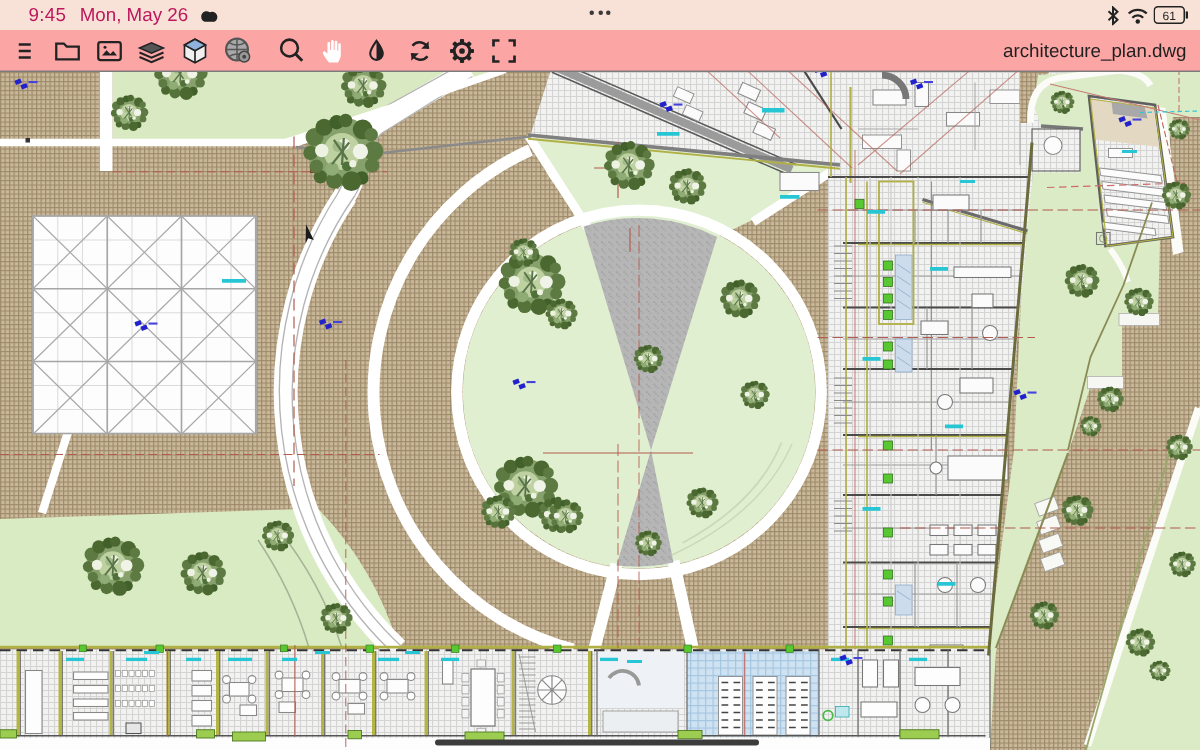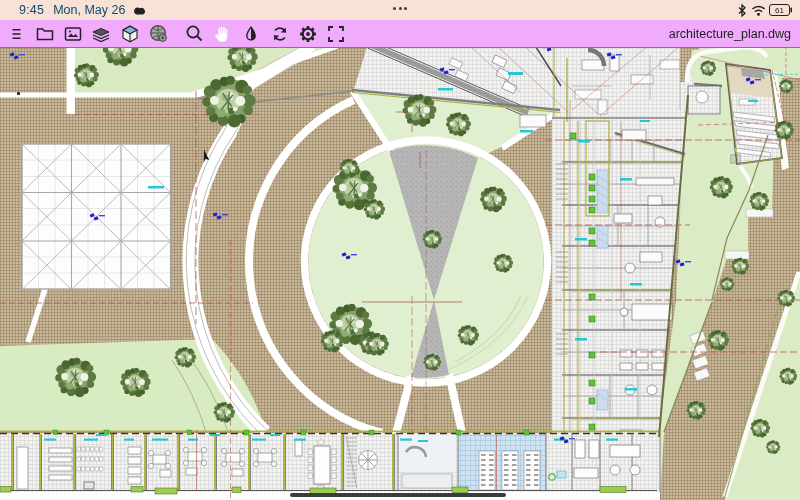--- a/index.html
+++ b/index.html
@@ -1,22 +1,22 @@
 <!DOCTYPE html>
 <html><head><meta charset="utf-8">
 <style>
 html,body{margin:0;padding:0;width:800px;height:500px;overflow:hidden;background:#fff;
 font-family:"Liberation Sans",sans-serif;}
 #app{position:relative;width:800px;height:500px;}
 #status{position:absolute;left:0;top:0;width:800px;height:20px;background:#f8e2d7;z-index:30;
-display:flex;align-items:center;font-size:12.5px;color:#0c4a6e;}
+display:flex;align-items:center;font-size:12.5px;color:#be185d;}
 #status .time{margin-left:19px;letter-spacing:.2px;}
 #status .date{margin-left:9px;}
 #status .right{position:absolute;right:8px;top:0;height:20px;display:flex;align-items:center;gap:3px;}
-#toolbar{position:absolute;left:0;top:20px;width:800px;height:28px;background:#f0abfc;z-index:30;
+#toolbar{position:absolute;left:0;top:20px;width:800px;height:28px;background:#fca5a5;z-index:30;
 display:flex;align-items:center;border-bottom:1px solid #7c7c7c;box-sizing:border-box;}
 #toolbar .title{position:absolute;right:9px;top:7px;font-size:12.5px;color:#1f1f1f;}
 .ticon{width:28.4px;height:28px;display:flex;align-items:center;justify-content:center;flex:0 0 28.4px;}
 #canvas{position:absolute;left:0;top:44px;z-index:1;}
 #navpill{position:absolute;left:290px;top:493px;width:216px;height:4px;border-radius:2px;background:#3c3c3c;z-index:40;}
 </style></head>
 <body>
 <div id="app">
 <svg id="canvas" width="800" height="456" viewBox="0 44 800 456">
 <defs>

